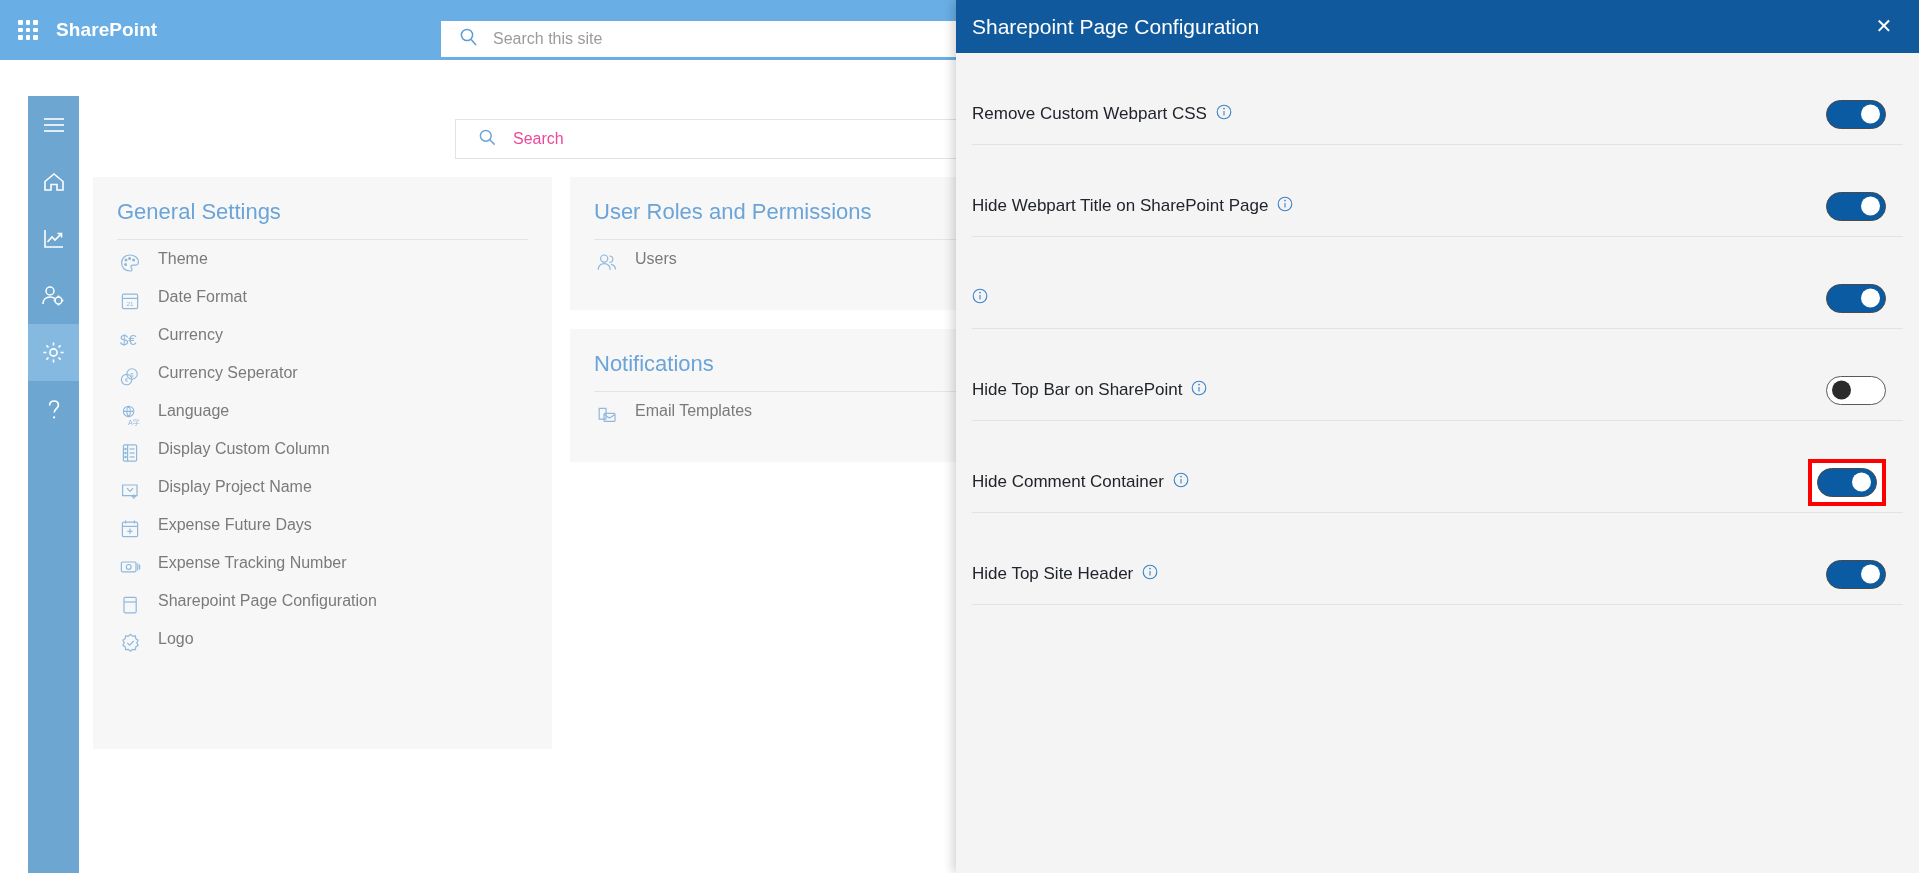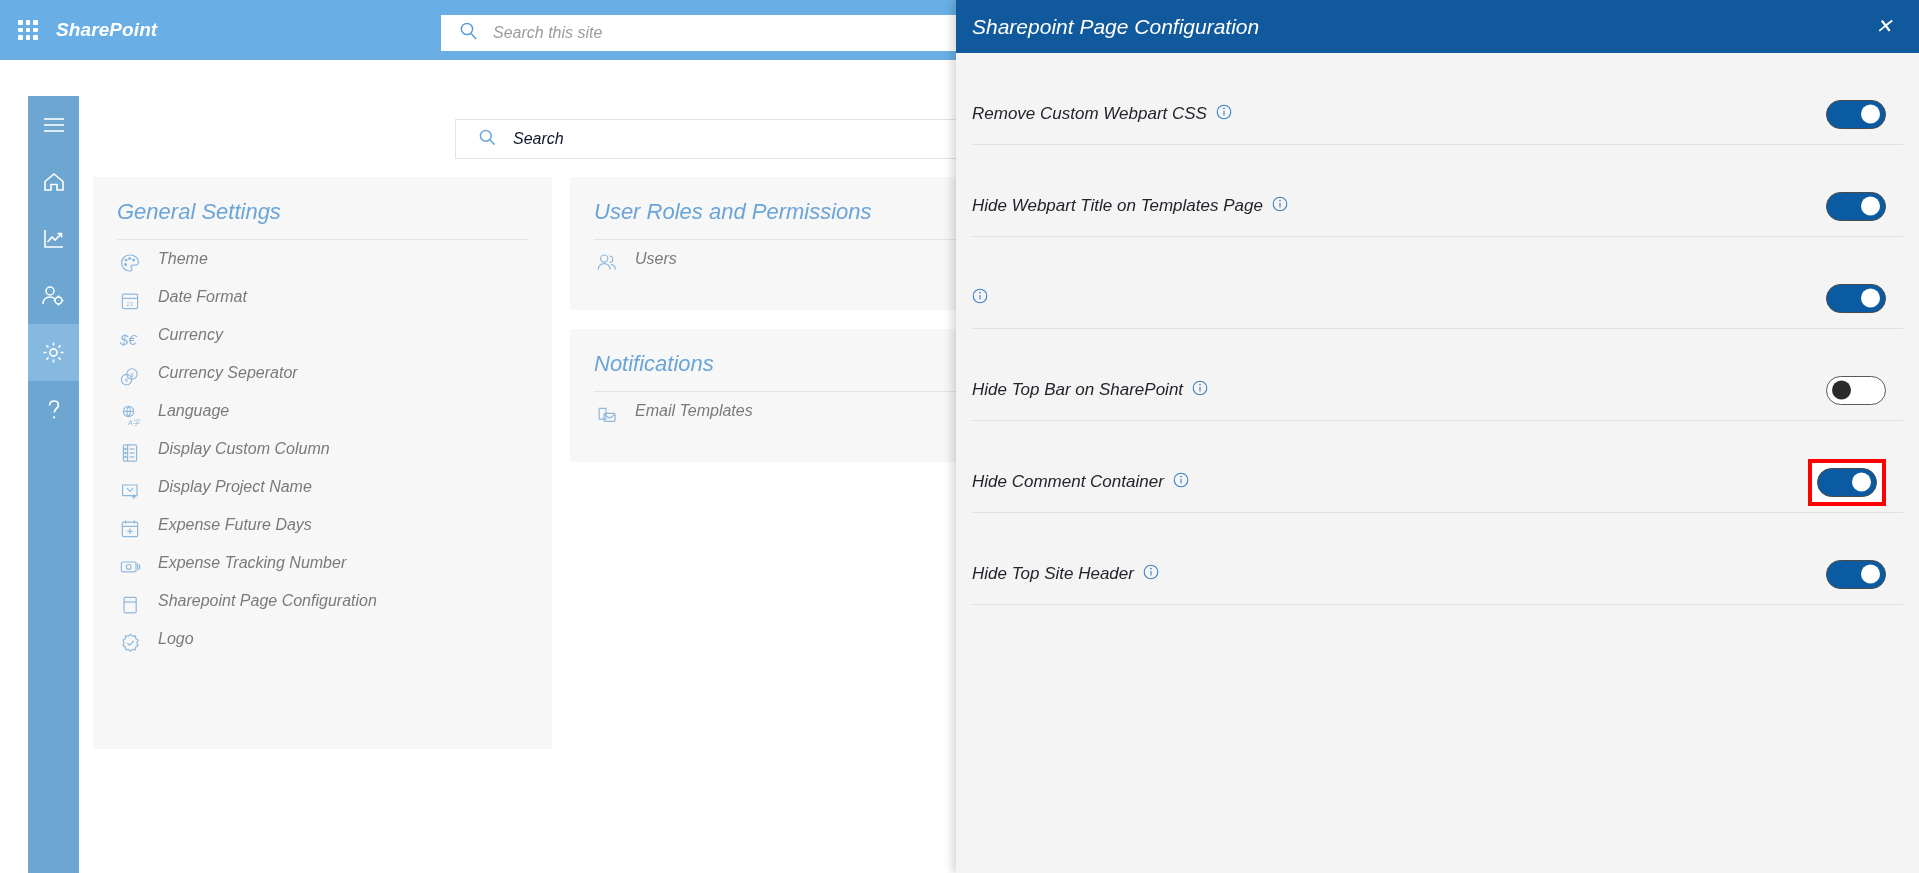--- a/index.html
+++ b/index.html
@@ -2,21 +2,21 @@
 <html><head>
 <meta charset="utf-8">
 <style>
   * { box-sizing: border-box; margin: 0; padding: 0; }
   html, body {
     width: 1919px; height: 873px;
     font-family: "Liberation Sans", sans-serif;
     background: #ffffff;
     overflow: hidden;
   }
-  .app { position: relative; width: 1919px; height: 873px; font-style: italic; }
+  .app { position: relative; width: 1919px; height: 873px; }
 
   
   .sp-topbar {
     position: absolute; top: 0; left: 0;
     width: 1919px; height: 60px;
     background: #69afe5;
     display: flex; align-items: center;
   }
   .waffle {
     width: 28px; height: 28px;
@@ -27,21 +27,21 @@
     gap: 3px;
     padding: 4px;
     cursor: pointer;
   }
   .waffle i { background: #ffffff; border-radius: 1px; display: block; }
   .sp-brand {
     color: #ffffff; font-size: 19px; font-weight: bold;
     letter-spacing: .1px; cursor: pointer;
   }
   .sp-search {
-    position: absolute; left: 441px; top: 15px;
+    position: absolute; left: 441px; top: 21px;
     width: 750px; height: 36px;
     background: #ffffff;
     display: flex; align-items: center;
     padding-left: 18px;
   }
   .sp-search .mag { margin-right: 14px; flex: 0 0 auto; }
   .sp-search-ph { color: #9b9b9b; font-size: 16px; }
 
   
   .rail {
@@ -65,21 +65,21 @@
   }
   .content-search {
     position: absolute; left: 376px; top: 59px;
     width: 1050px; height: 40px;
     border: 1px solid #e3e3e3;
     background: #ffffff;
     display: flex; align-items: center;
     padding-left: 22px;
   }
   .content-search .mag2 { margin-right: 16px; }
-  .content-search-ph { color: #0f172a; font-size: 16px; }
+  .content-search-ph { color: #ec4899; font-size: 16px; }
 
   .cards {
     position: absolute; left: 14px; top: 117px;
     width: 1820px;
     display: flex;
     gap: 18px;
     align-items: flex-start;
   }
   .col { width: 459px; display: flex; flex-direction: column; gap: 19px; }
   .card { background: #f7f7f7; padding: 22px 24px 22px 24px; }
@@ -438,21 +438,21 @@
             </svg>
           </span>
         </div>
         <div class="switch on">
             <span class="knob"></span>
           </div>
       </div>
 
       <div class="toggle-row">
         <div class="toggle-label">
-          <span>Hide Webpart Title on Templates Page</span>
+          <span>Hide Webpart Title on SharePoint Page</span>
           <span class="info-icon">
             <svg width="16" height="16" viewBox="0 0 16 16" fill="none" stroke="#3b82c4" stroke-width="1.1">
               <circle cx="8" cy="8" r="6.8"></circle>
                 <circle cx="8" cy="4.6" r=".85" fill="#3b82c4" stroke="none"></circle>
                 <line x1="8" y1="7" x2="8" y2="11.6"></line>
             </svg>
           </span>
         </div>
         <div class="switch on">
             <span class="knob"></span>

